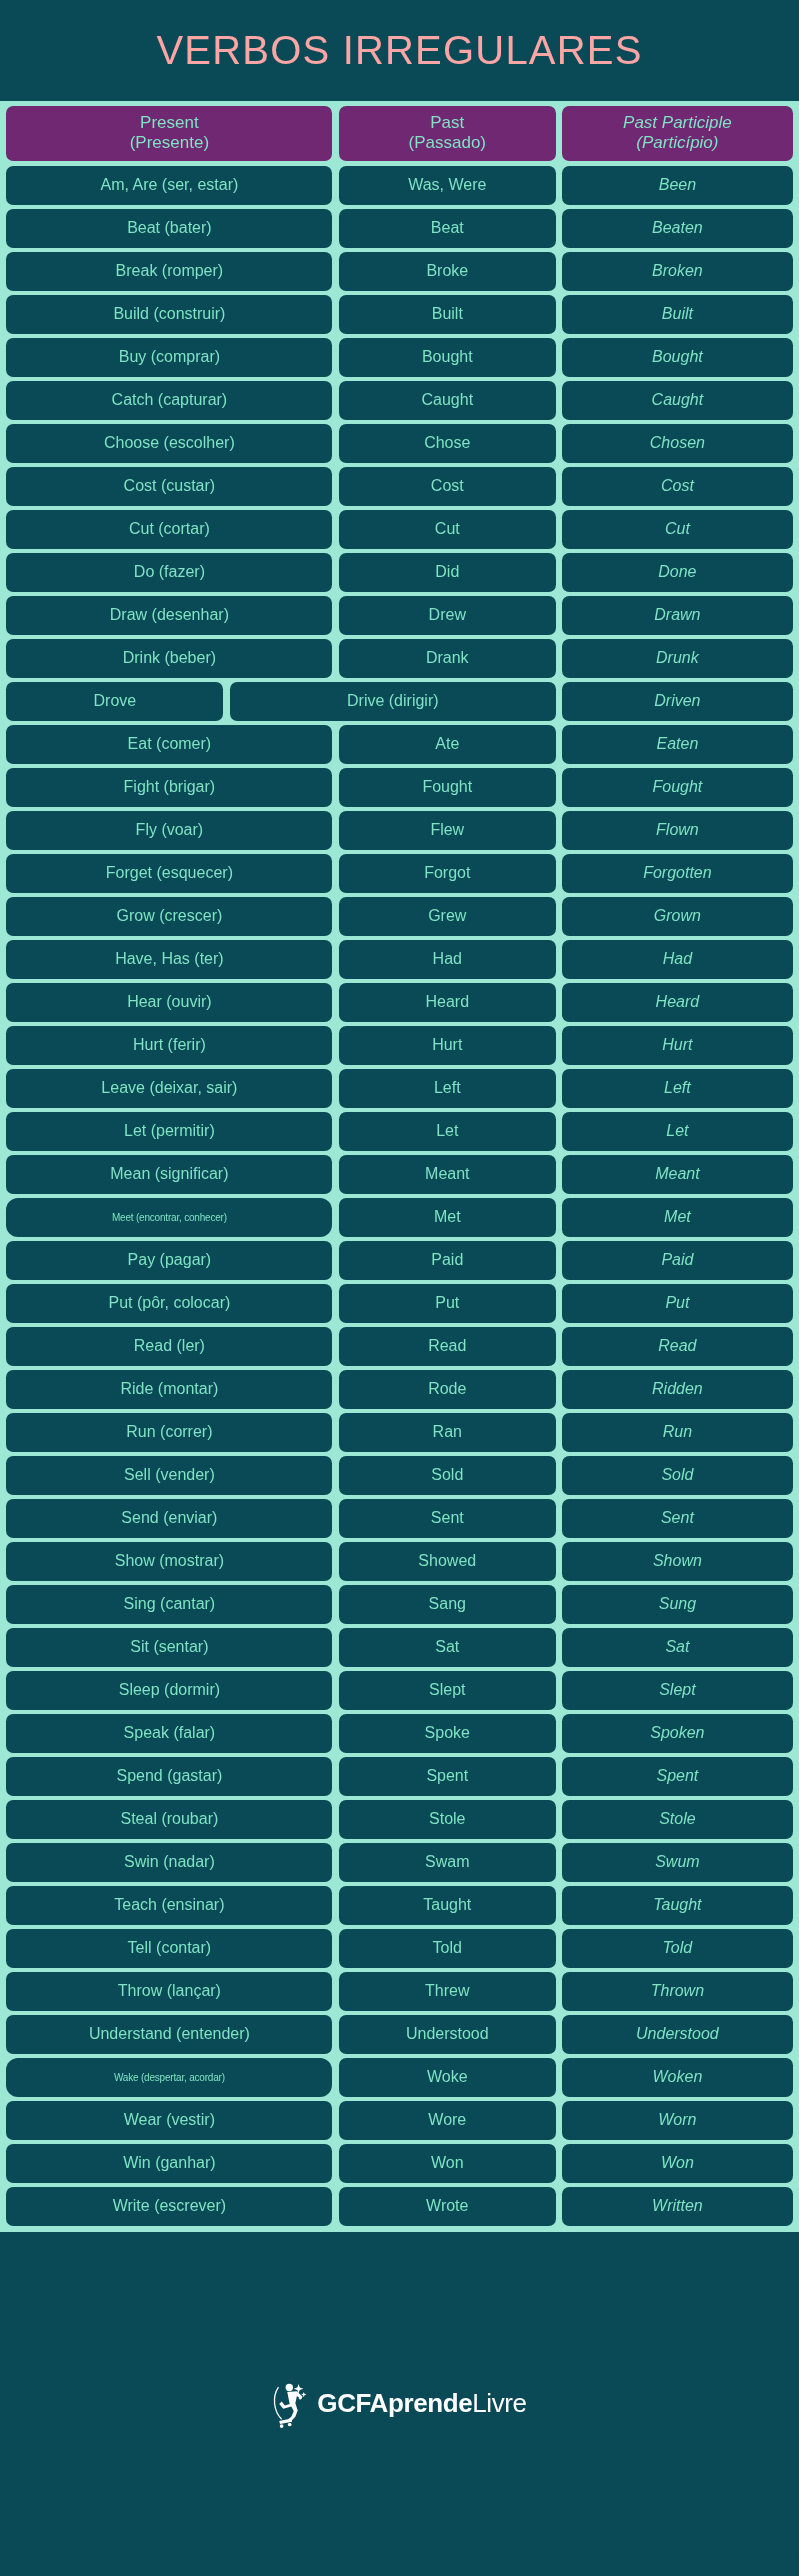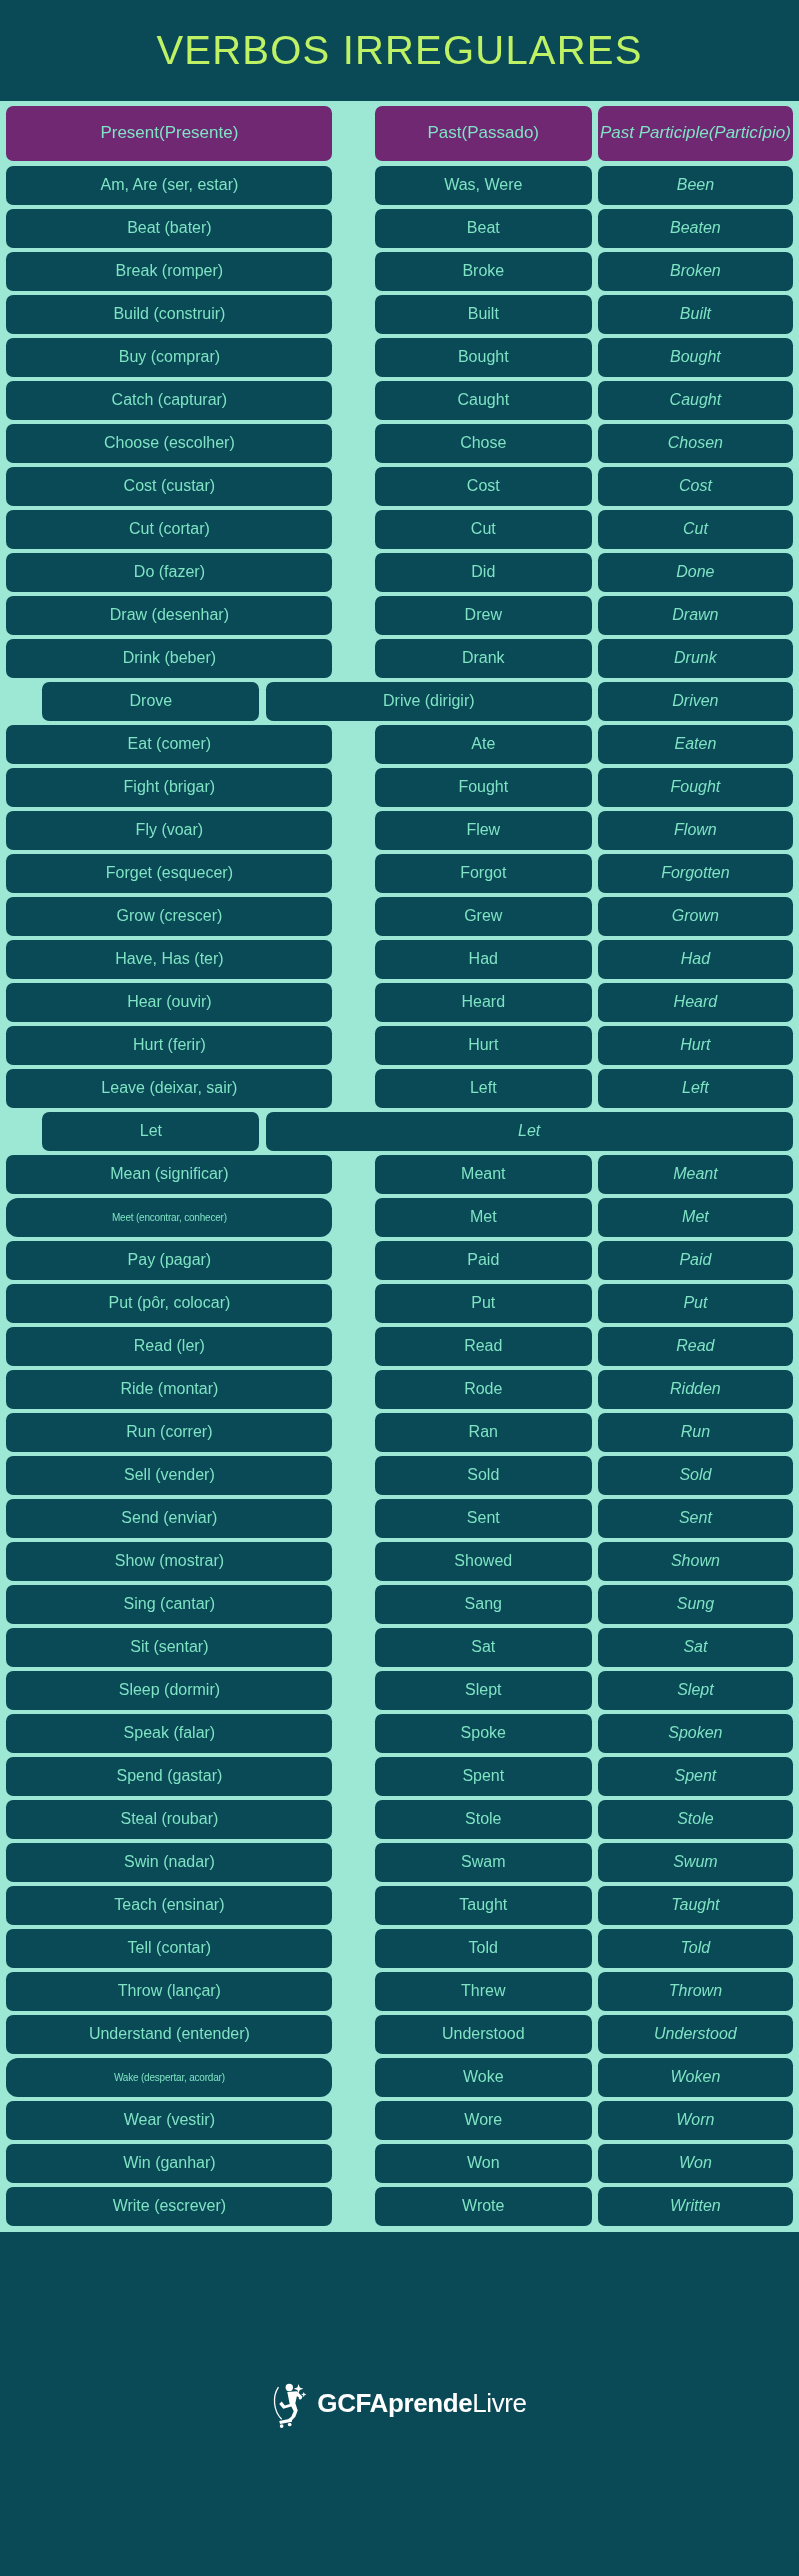--- a/index.html
+++ b/index.html
@@ -24,21 +24,21 @@
   .title-band {
     height: 101px;
     background: #0a4a56;
     display: flex;
     align-items: center;
     justify-content: center;
     flex: 0 0 auto;
   }
 
   .title-text {
-    color: #bef264;
+    color: #fca5a5;
     font-size: 40px;
     font-weight: 400;
     letter-spacing: 1.2px;
     font-family: "Liberation Sans", sans-serif;
   }
 
   
   .table-wrap {
     background: #9de8d5;
     padding: 4.8px 6.4px 6.4px 6.4px;
@@ -61,28 +61,29 @@
     justify-content: center;
     text-align: center;
     font-size: 16px;
     font-family: "Liberation Sans", sans-serif;
     line-height: 1.1;
     white-space: nowrap;
     overflow: hidden;
   }
 
   .c1 { flex: 0 0 326px; height: 39px; }
-  .c2 { flex: 0 0 217px; height: 39px; margin-left: 36px; }
+  .c2 { flex: 0 0 217px; height: 39px; }
   .c3 { flex: 1 1 auto;  height: 39px; font-style: italic; }
 
   .head-row .cell {
     background: #702873;
     height: 55px;
     font-size: 17px;
     line-height: 1.22;
+    flex-direction: column;
     white-space: normal;
   }
 
   .head-row { margin-bottom: 4.8px; }
 
   
   .cell.tight { font-size: 10px; letter-spacing: -0.2px; border-radius: 12px; }
 
   
   .footer {
@@ -238,20 +239,21 @@
           <div class="cell c1">Hurt (ferir)</div>
           <div class="cell c2">Hurt</div>
           <div class="cell c3">Hurt</div>
         </div>
         <div class="row">
           <div class="cell c1">Leave (deixar, sair)</div>
           <div class="cell c2">Left</div>
           <div class="cell c3">Left</div>
         </div>
         <div class="row">
+          <div class="cell c1">Let (permitir)</div>
           <div class="cell c2">Let</div>
           <div class="cell c3">Let</div>
         </div>
         <div class="row">
           <div class="cell c1">Mean (significar)</div>
           <div class="cell c2">Meant</div>
           <div class="cell c3">Meant</div>
         </div>
         <div class="row">
           <div class="cell c1 tight">Meet (encontrar, conhecer)</div>

